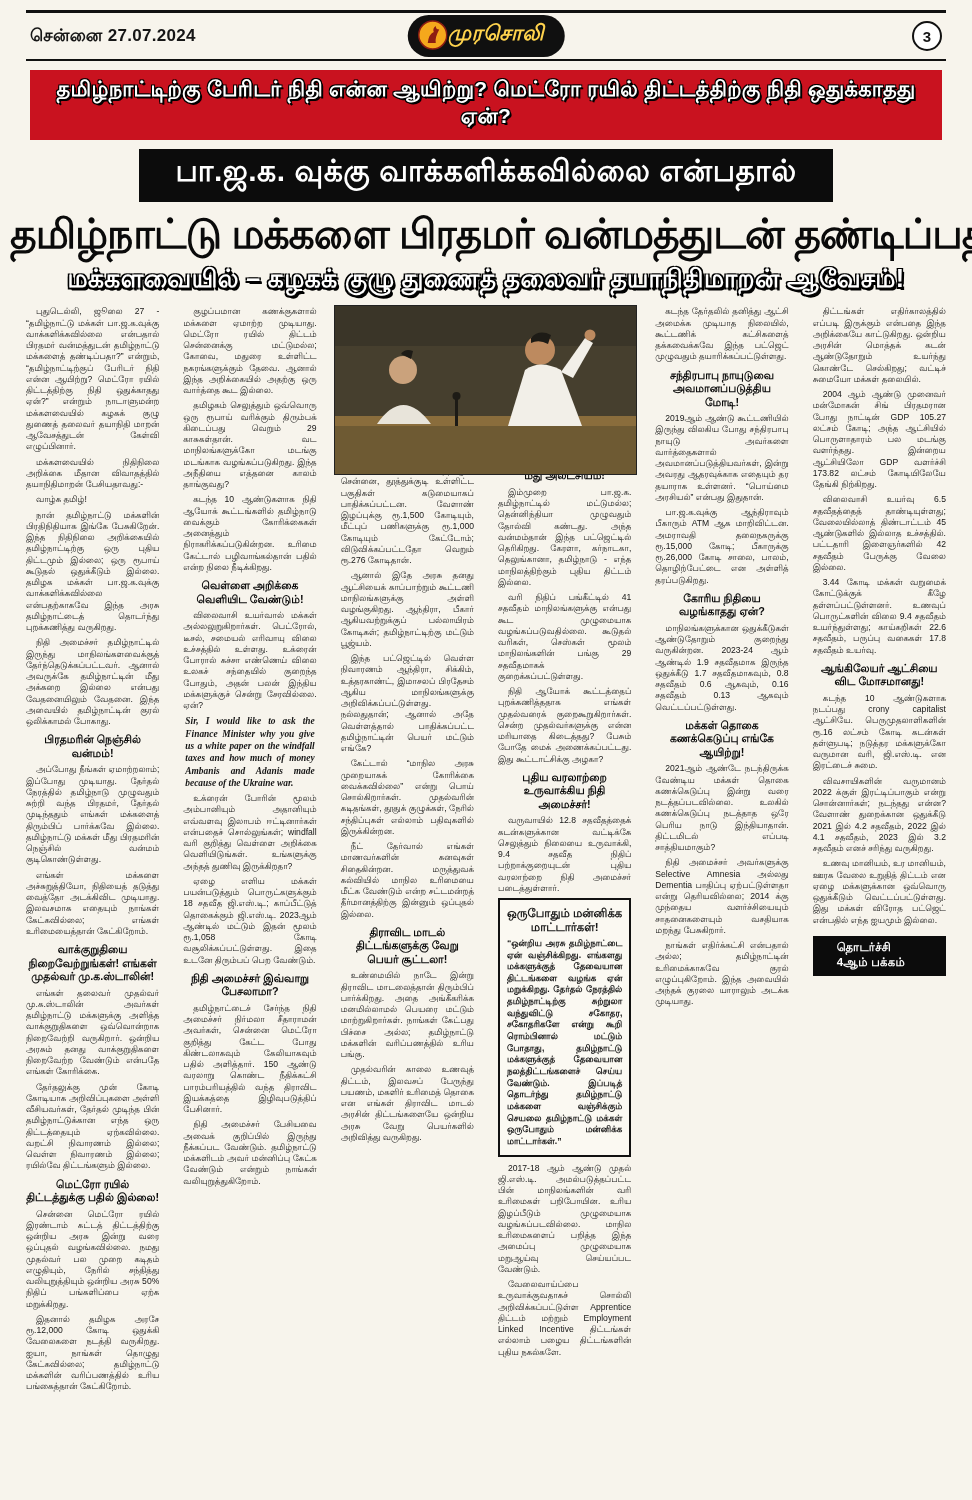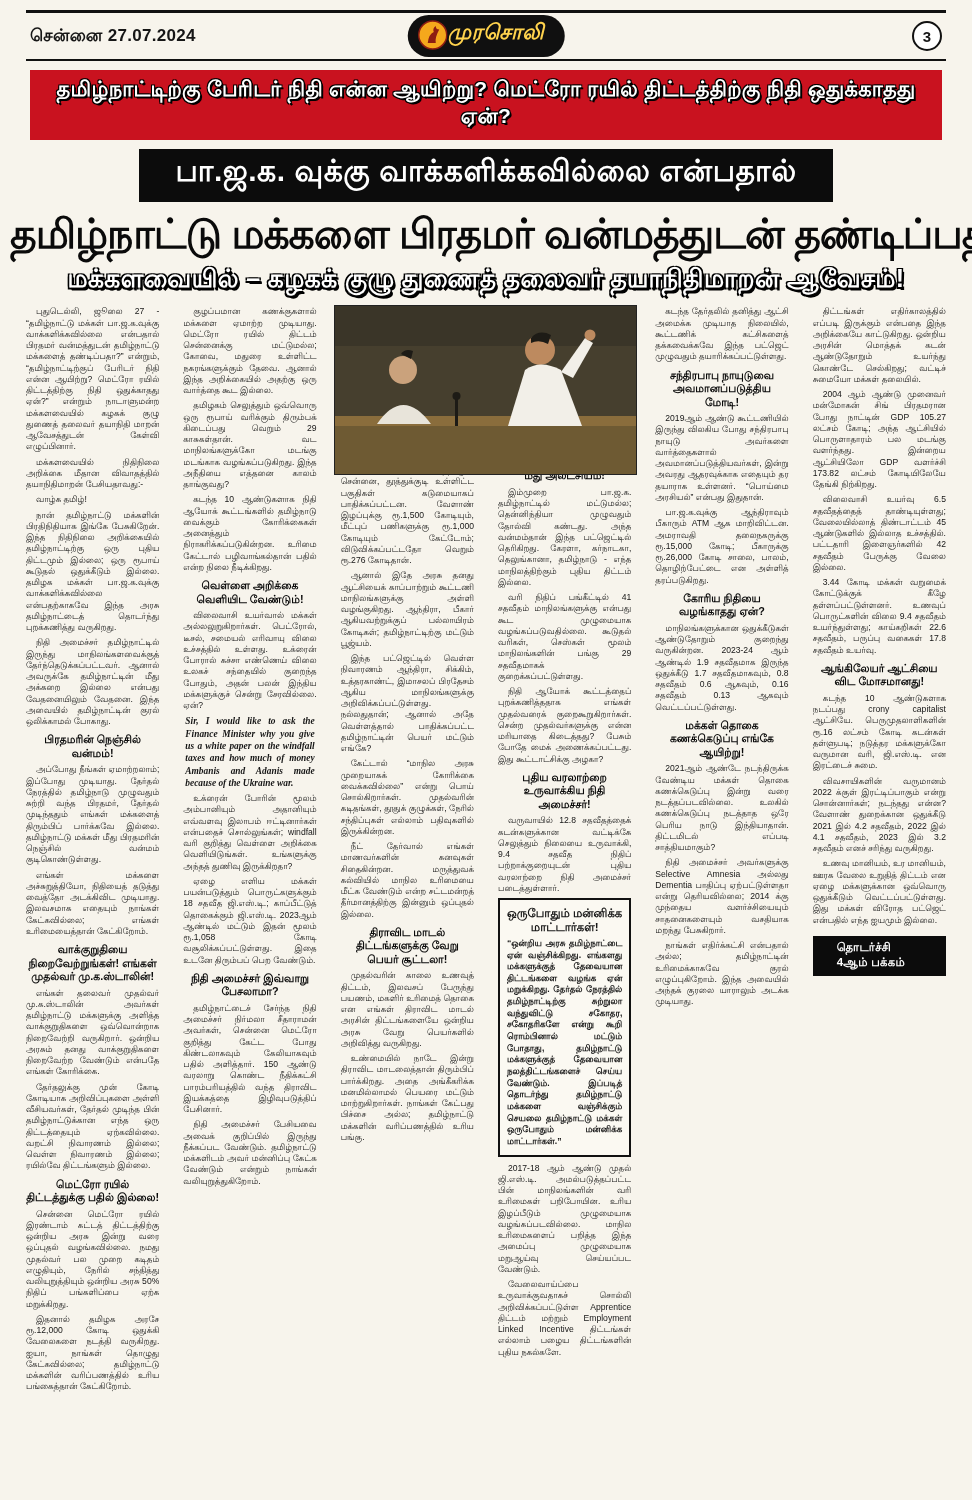--- a/index.html
+++ b/index.html
@@ -10,22 +10,22 @@
     overflow:hidden;
   }
   
   .header{
     margin:10px 26px 0;border-top:3px solid #111;border-bottom:2px solid #111;
     height:46px;display:flex;align-items:center;position:relative;padding:0 4px;
   }
   .city-date{font-weight:bold;font-size:17px;letter-spacing:.3px;}
   .masthead{
     position:absolute;left:50%;top:50%;transform:translate(-50%,-50%);
-    display:flex;background:#101010;color:#ffd34d;
-    padding:5px 20px 7px 10px;border-radius:26px;box-shadow:0 0 0 2px var(--paper,#f7f4ec);
+    display:flex;align-items:center;background:#101010;color:#ffd34d;
+    padding:5px 20px 7px 10px;border-radius:26px;box-shadow:0 0 0 2px var(--paper,#f7f4ec);font-family:Liberation Mono, monospace;
   }
   .masthead .emblem{width:30px;height:30px;display:block;}
   .mast-text{font-size:21px;font-weight:bold;font-style:italic;letter-spacing:.5px;}
   .pageno{
     margin-left:auto;width:26px;height:26px;border:2px solid #111;border-radius:50%;
     background:#fff;font-weight:bold;font-size:15px;display:flex;align-items:center;justify-content:center;
   }
   
   .banner{
     margin:9px 30px 0;background:var(--red,#c9121f);color:#fff;text-align:center;
@@ -144,22 +144,22 @@
         <p>நிதி அமைச்சர் பேசியவை அவைக் குறிப்பில் இருந்து நீக்கப்பட வேண்டும். தமிழ்நாட்டு மக்களிடம் அவர் மன்னிப்பு கேட்க வேண்டும் என்றும் நாங்கள் வலியுறுத்துகிறோம்.</p>
       </section>
     <section class="col pad">
         <p>முதல்வர் பிரதமரை நேரில் சந்தித்து வெள்ள நிவாரண நிதியாக ரூ.37,000 கோடியை வழங்கக் கோரிக்கை வைத்தார். ஆனால் இன்று வரை ஒரு ரூபாய் கூட வழங்கப்படவில்லை.</p>
         <p>மிக்ஜாம் புயலாலும் தென் மாவட்ட வெள்ளத்தாலும் சென்னை, தூத்துக்குடி உள்ளிட்ட பகுதிகள் கடுமையாகப் பாதிக்கப்பட்டன. வேளாண் இழப்புக்கு ரூ.1,500 கோடியும், மீட்புப் பணிகளுக்கு ரூ.1,000 கோடியும் கேட்டோம்; விடுவிக்கப்பட்டதோ வெறும் ரூ.276 கோடிதான்.</p>
         <p>ஆனால் இதே அரசு தனது ஆட்சியைக் காப்பாற்றும் கூட்டணி மாநிலங்களுக்கு அள்ளி வழங்குகிறது. ஆந்திரா, பீகார் ஆகியவற்றுக்குப் பல்லாயிரம் கோடிகள்; தமிழ்நாட்டிற்கு மட்டும் பூஜ்யம்.</p>
         <p>இந்த பட்ஜெட்டில் வெள்ள நிவாரணம் ஆந்திரா, சிக்கிம், உத்தரகாண்ட், இமாசலப் பிரதேசம் ஆகிய மாநிலங்களுக்கு அறிவிக்கப்பட்டுள்ளது. நல்லதுதான்; ஆனால் அதே வெள்ளத்தால் பாதிக்கப்பட்ட தமிழ்நாட்டின் பெயர் மட்டும் எங்கே?</p>
         <p>கேட்டால் “மாநில அரசு முறையாகக் கோரிக்கை வைக்கவில்லை” என்று பொய் சொல்கிறார்கள். முதல்வரின் கடிதங்கள், தூதுக் குழுக்கள், நேரில் சந்திப்புகள் எல்லாம் பதிவுகளில் இருக்கின்றன.</p>
         <p>நீட் தேர்வால் எங்கள் மாணவர்களின் கனவுகள் சிதைகின்றன. மருத்துவக் கல்வியில் மாநில உரிமையை மீட்க வேண்டும் என்ற சட்டமன்றத் தீர்மானத்திற்கு இன்னும் ஒப்புதல் இல்லை.</p>
         <h4>திராவிட மாடல் திட்டங்களுக்கு வேறு பெயர் சூட்டலா!</h4>
+        <p>உண்மையில் நாடே இன்று திராவிட மாடலைத்தான் திரும்பிப் பார்க்கிறது. அதை அங்கீகரிக்க மனமில்லாமல் பெயரை மட்டும் மாற்றுகிறார்கள். நாங்கள் கேட்பது பிச்சை அல்ல; தமிழ்நாட்டு மக்களின் வரிப்பணத்தில் உரிய பங்கு.</p>
         <p>முதல்வரின் காலை உணவுத் திட்டம், இலவசப் பேருந்து பயணம், மகளிர் உரிமைத் தொகை என எங்கள் திராவிட மாடல் அரசின் திட்டங்களையே ஒன்றிய அரசு வேறு பெயர்களில் அறிவித்து வருகிறது.</p>
-        <p>உண்மையில் நாடே இன்று திராவிட மாடலைத்தான் திரும்பிப் பார்க்கிறது. அதை அங்கீகரிக்க மனமில்லாமல் பெயரை மட்டும் மாற்றுகிறார்கள். நாங்கள் கேட்பது பிச்சை அல்ல; தமிழ்நாட்டு மக்களின் வரிப்பணத்தில் உரிய பங்கு.</p>
       </section>
     <section class="col pad">
         <p>திட்டங்களையும் நிதியையும் தர மறுத்துவிட்டு, தமிழ்நாட்டு மக்களின் பெயரால் அரசியல் செய்யத் துணியும் ஒன்றிய அமைச்சர்களை மக்கள் என்றும் மன்னிக்க மாட்டார்கள்.</p>
         <h4>தென்னிந்திய மாநிலங்கள் மீது அலட்சியம்!</h4>
         <p>இம்முறை பா.ஜ.க. தமிழ்நாட்டில் மட்டுமல்ல; தென்னிந்தியா முழுவதும் தோல்வி கண்டது. அந்த வன்மம்தான் இந்த பட்ஜெட்டில் தெரிகிறது. கேரளா, கர்நாடகா, தெலுங்கானா, தமிழ்நாடு - எந்த மாநிலத்திற்கும் புதிய திட்டம் இல்லை.</p>
         <p>வரி நிதிப் பங்கீட்டில் 41 சதவீதம் மாநிலங்களுக்கு என்பது கூட முழுமையாக வழங்கப்படுவதில்லை. கூடுதல் வரிகள், செஸ்கள் மூலம் மாநிலங்களின் பங்கு 29 சதவீதமாகக் குறைக்கப்பட்டுள்ளது.</p>
         <p>நிதி ஆயோக் கூட்டத்தைப் புறக்கணித்ததாக எங்கள் முதல்வரைக் குறைகூறுகிறார்கள். சென்ற முதல்வர்களுக்கு என்ன மரியாதை கிடைத்தது? பேசும் போதே மைக் அணைக்கப்பட்டது. இது கூட்டாட்சிக்கு அழகா?</p>
         <h4>புதிய வரலாற்றை உருவாக்கிய நிதி அமைச்சர்!</h4>
         <p>வருவாயில் 12.8 சதவீதத்தைக் கடன்களுக்கான வட்டிக்கே செலுத்தும் நிலையை உருவாக்கி, 9.4 சதவீத நிதிப் பற்றாக்குறையுடன் புதிய வரலாற்றை நிதி அமைச்சர் படைத்துள்ளார்.</p>
         <div class="qbox">

